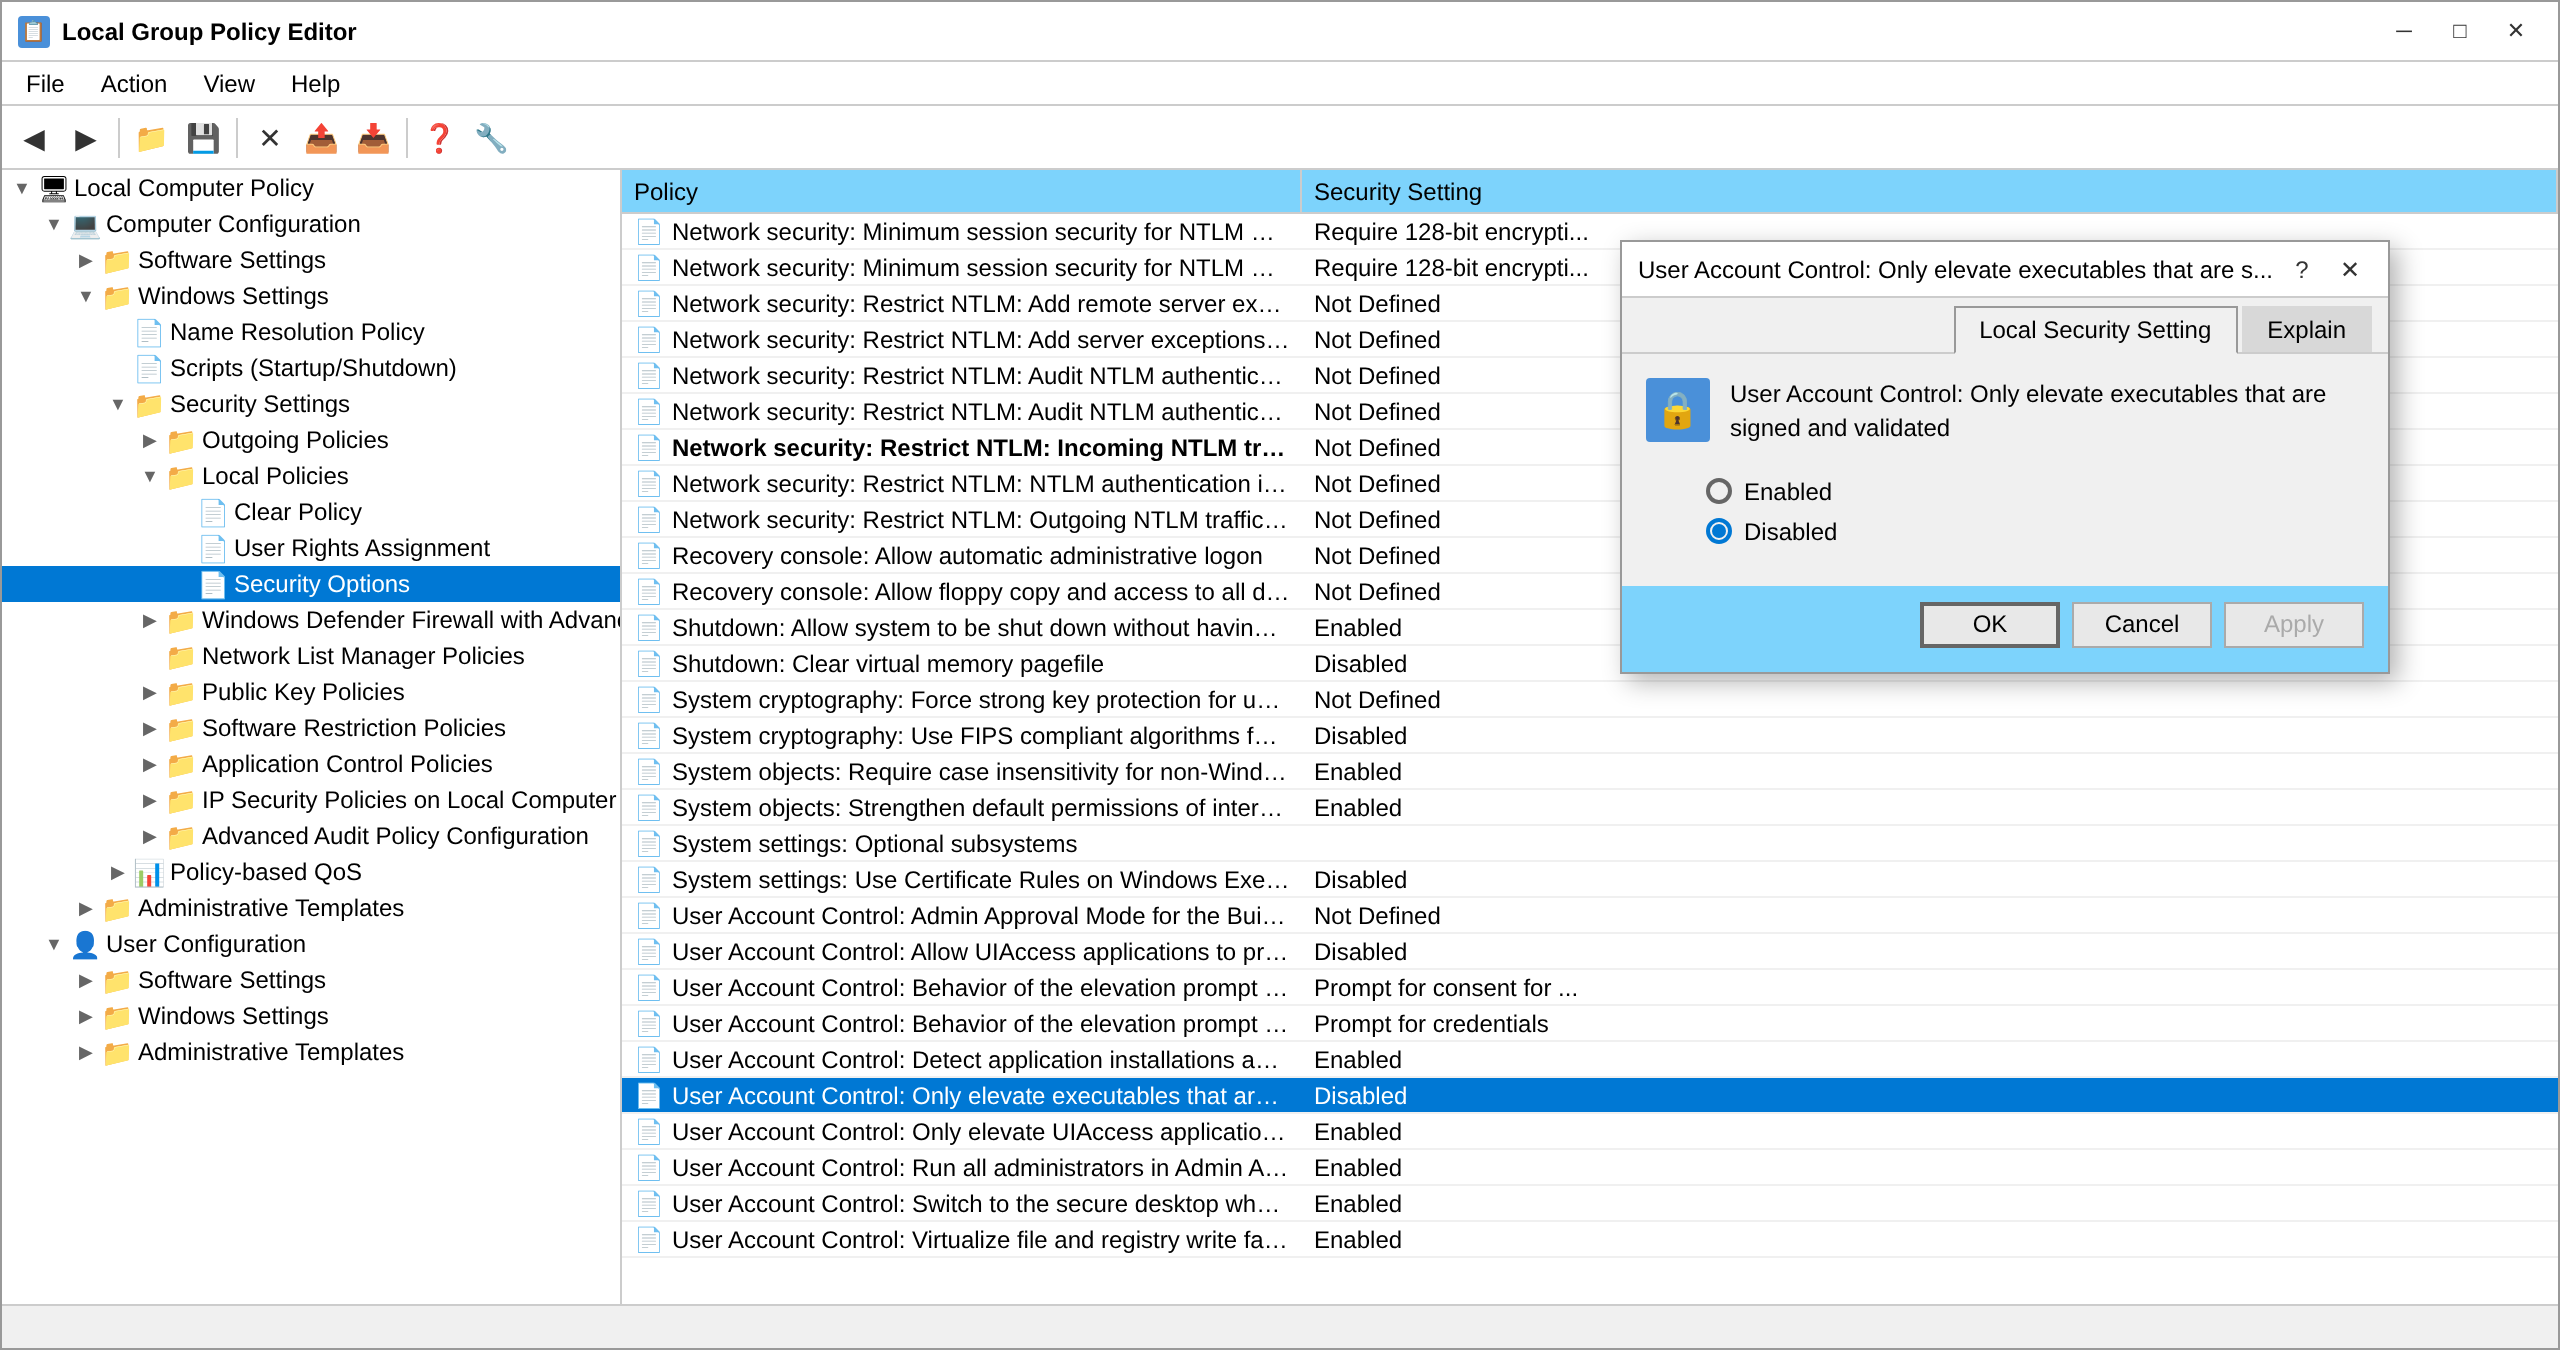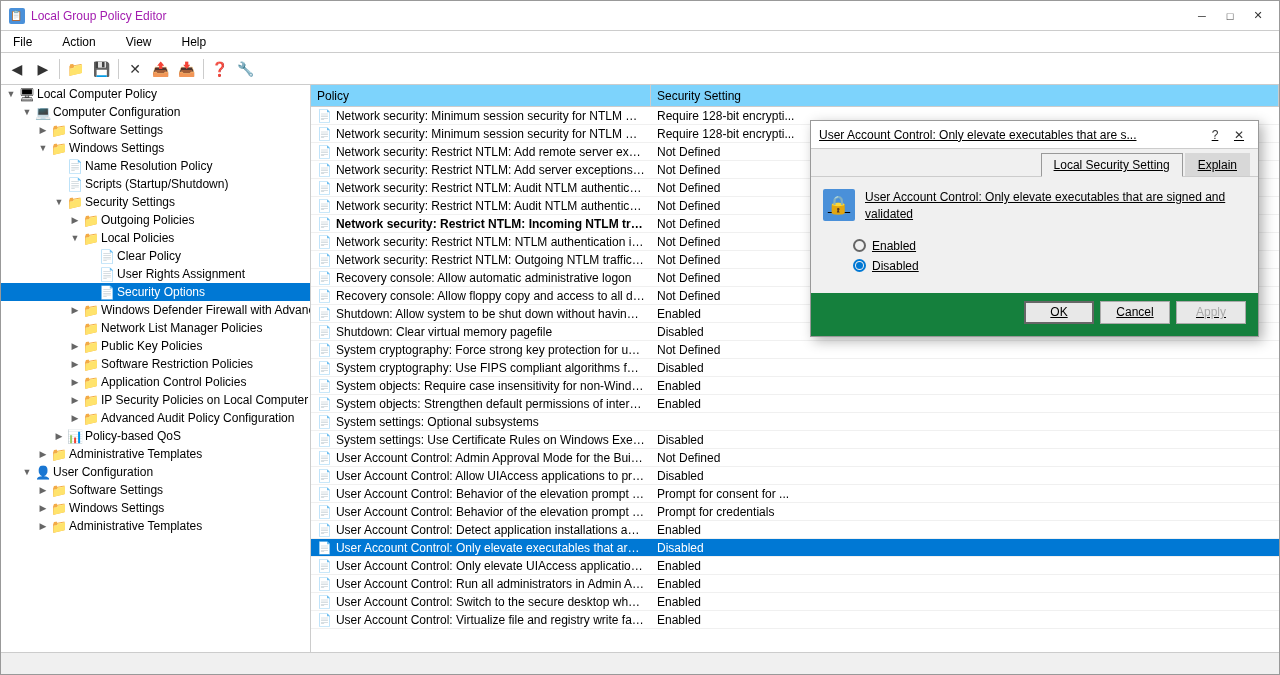--- a/index.html
+++ b/index.html
@@ -43,21 +43,22 @@
       background: #4a90d9;
       border-radius: 2px;
       display: flex;
       align-items: center;
       justify-content: center;
       font-size: 10px;
       color: white;
     }
     .title-bar-title {
       font-size: 12px;
-      color: #a21caf;
+      color: #000000;
+      font-weight: bold;
     }
     .title-bar-controls {
       display: flex;
       gap: 2px;
     }
     .title-bar-btn {
       width: 26px;
       height: 20px;
       background: transparent;
       border: none;
@@ -70,21 +71,21 @@
     }
 
     
     .menu-bar {
       height: 22px;
       background: #fff;
       display: flex;
       align-items: center;
       padding: 0 4px;
       border-bottom: 1px solid #ccc;
-      gap: 14px;
+      gap: 2px;
     }
     .menu-item {
       padding: 2px 8px;
       cursor: pointer;
       font-size: 12px;
       color: #000;
     }
 
     
     .toolbar {
@@ -234,26 +235,25 @@
       position: fixed;
       top: 0; left: 0; right: 0; bottom: 0;
       z-index: 100;
       pointer-events: none;
     }
 
     .dialog {
       position: absolute;
       top: 120px;
       left: 810px;
-      width: 449px;
-      background: #15803d;
+      width: 385px;
+      background: #7dd3fc;
       border: 1px solid #999;
       box-shadow: 4px 4px 12px rgba(0,0,0,0.3);
       pointer-events: all;
-      text-decoration: underline;
     }
 
     .dialog-title-bar {
       background: #fff;
       height: 28px;
       display: flex;
       align-items: center;
       padding: 0 8px;
       justify-content: space-between;
       border-bottom: 1px solid #ccc;

